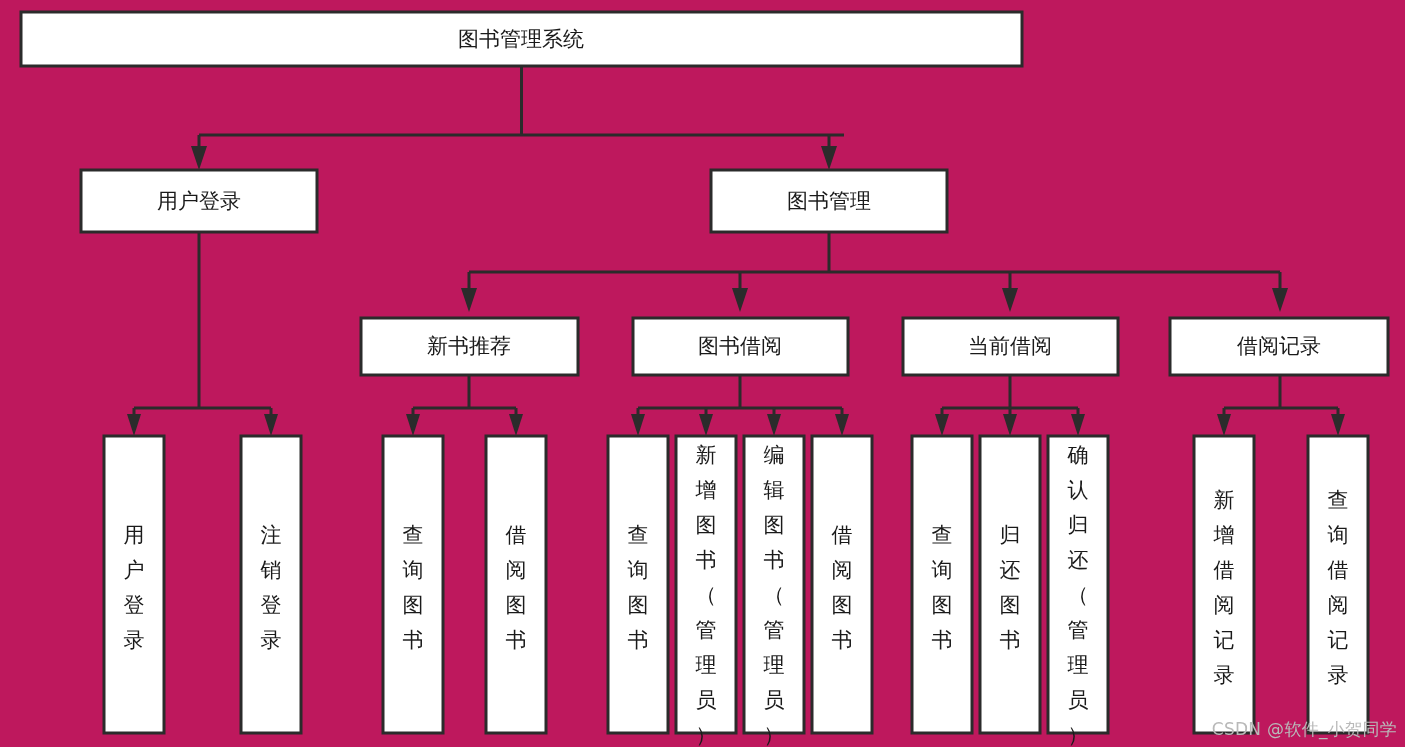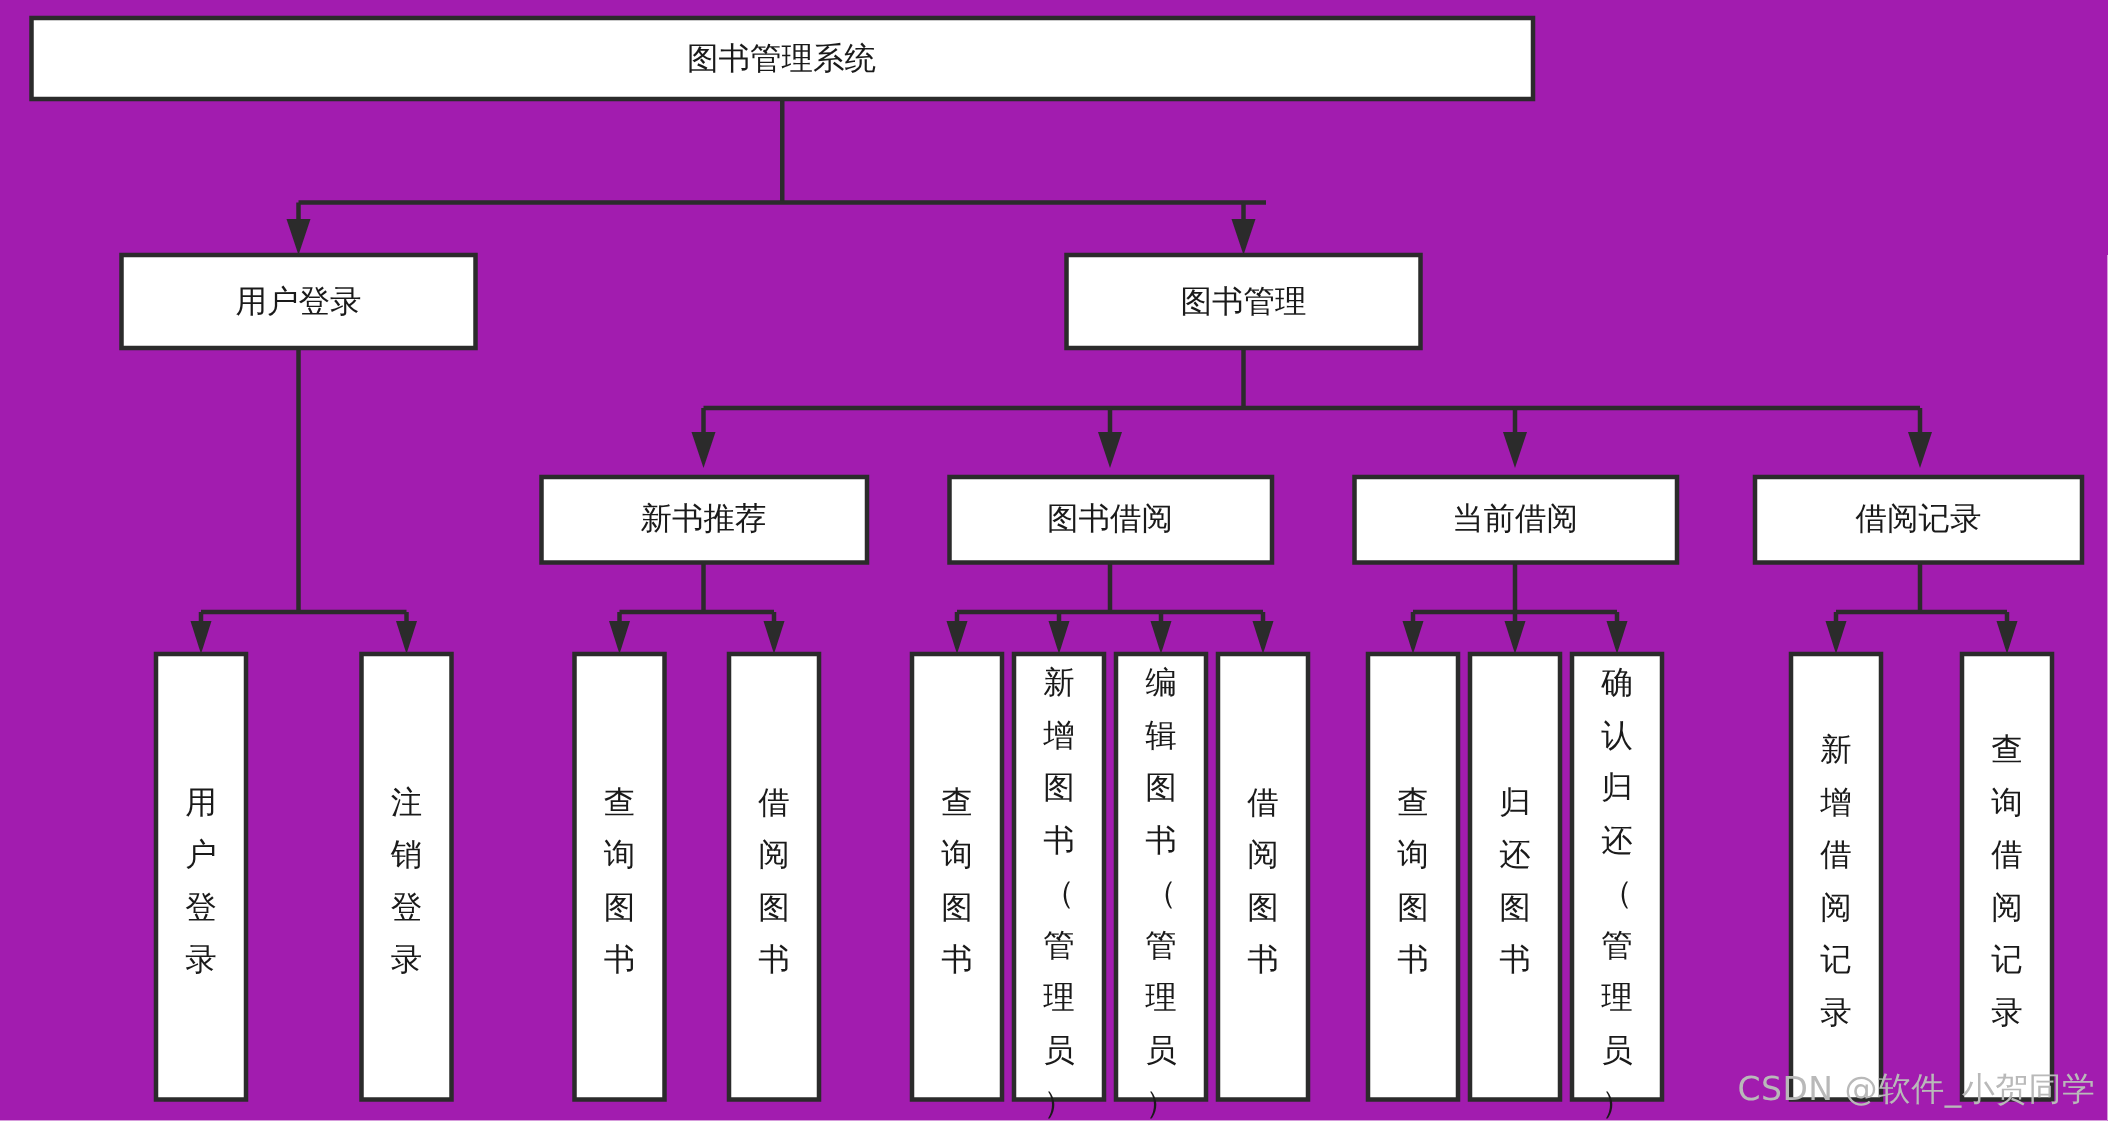--- a/index.html
+++ b/index.html
@@ -4,21 +4,21 @@
 <style>
   html, body {
     margin: 0;
     padding: 0;
     background: #ffffff;
   }
   #stage {
     position: relative;
     width: 1405px;
     height: 747px;
-    background: #a21caf;
+    background: #be185d;
     font-family: "DejaVu Sans", "Liberation Sans", sans-serif;
     overflow: hidden;
   }
   svg#diagram {
     position: absolute;
     left: 0;
     top: 0;
     width: 1405px;
     height: 747px;
   }
@@ -47,21 +47,21 @@
   }
   .arrow-head {
     fill: #2b2b2b;
     stroke: none;
   }
   .watermark {
     position: absolute;
     right: 8px;
     bottom: 6px;
     font-family: "DejaVu Sans", "Liberation Sans", sans-serif;
-    font-size: 22px;
+    font-size: 17px;
     color: #b9b9b9;
     white-space: nowrap;
     letter-spacing: 0.3px;
   }
 </style>
 </head>
 <body>
 
 <div id="stage">
 

